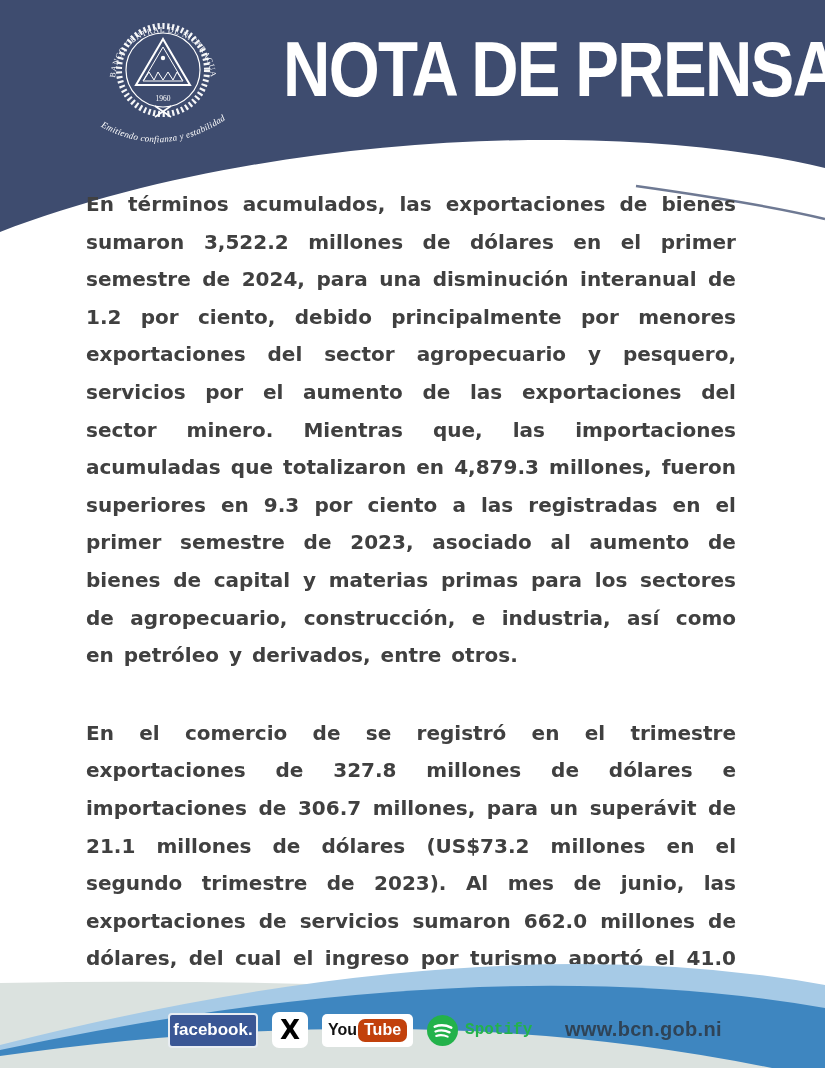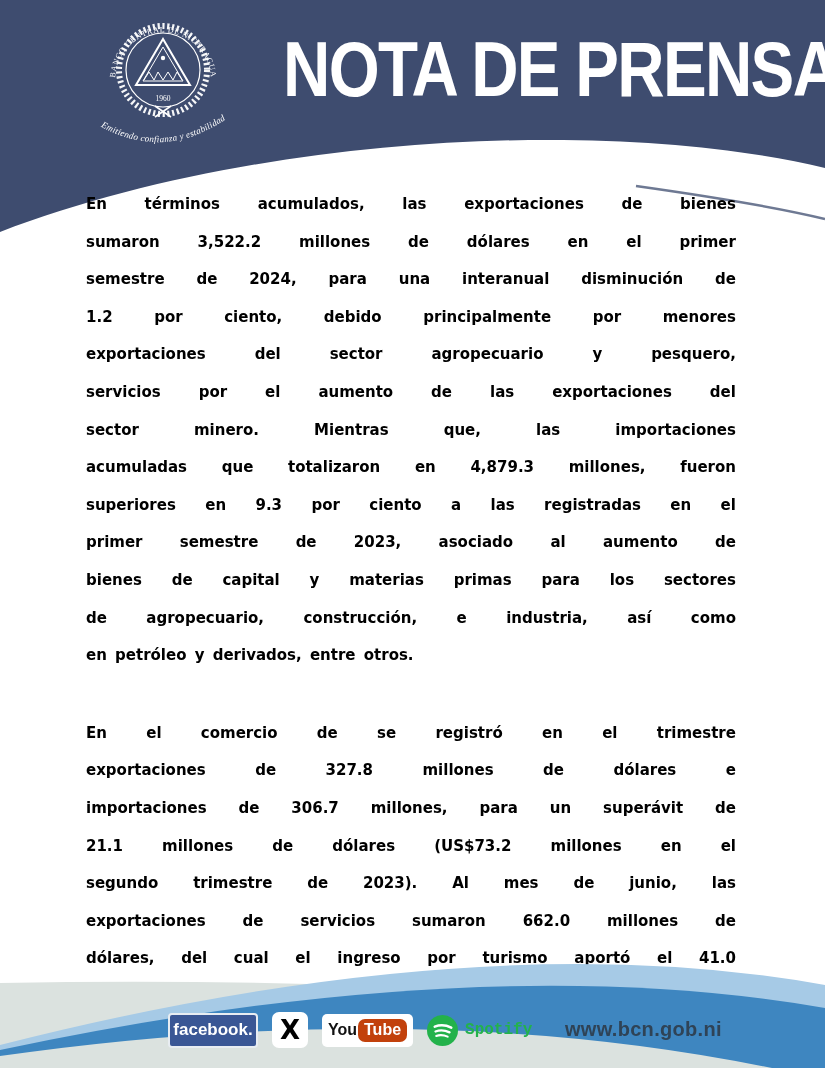--- a/index.html
+++ b/index.html
@@ -15,21 +15,21 @@
   .title{
     position:absolute;left:283px;top:30px;
     font-family:"Liberation Sans",sans-serif;
     font-weight:bold;font-size:78px;line-height:1;
     color:#ffffff;letter-spacing:-2px;white-space:nowrap;
     transform:scaleX(0.84);transform-origin:left top;
   }
   
   .body-text{
     position:absolute;left:86px;top:186px;width:650px;
-    color:#000000;font-weight:bold;font-size:15px;
+    color:#404040;font-weight:bold;font-size:20px;
   }
   .para{margin:0 0 40px 0;}
   .line{height:37.6px;line-height:37.6px;white-space:nowrap;}
   .line.just{display:flex;justify-content:space-between;}
   .line.plain{display:block;word-spacing:3px;}
   
   .footer{position:absolute;left:0;bottom:0;width:825px;height:130px;}
   .footer-svg{position:absolute;left:0;top:0;width:825px;height:130px;display:block;}
   .social-row{
     position:absolute;left:168px;top:74px;height:36px;
@@ -125,22 +125,22 @@
           <span>en</span>
           <span>el</span>
           <span>primer</span>
         </div>
         <div class="line just">
           <span>semestre</span>
           <span>de</span>
           <span>2024,</span>
           <span>para</span>
           <span>una</span>
+          <span>disminución</span>
           <span>interanual</span>
-          <span>disminución</span>
           <span>de</span>
         </div>
         <div class="line just">
           <span>1.2</span>
           <span>por</span>
           <span>ciento,</span>
           <span>debido</span>
           <span>principalmente</span>
           <span>por</span>
           <span>menores</span>

